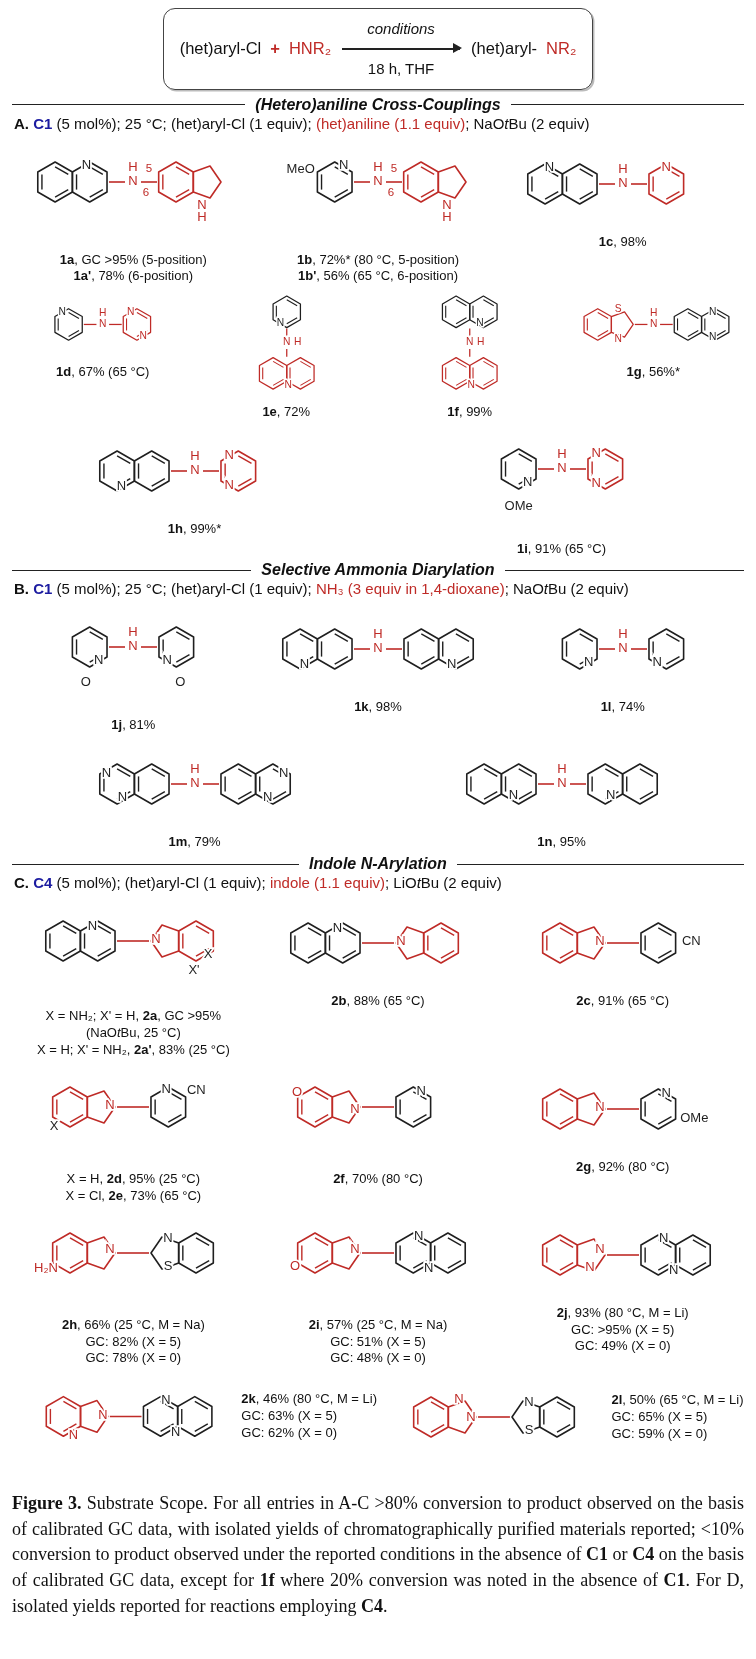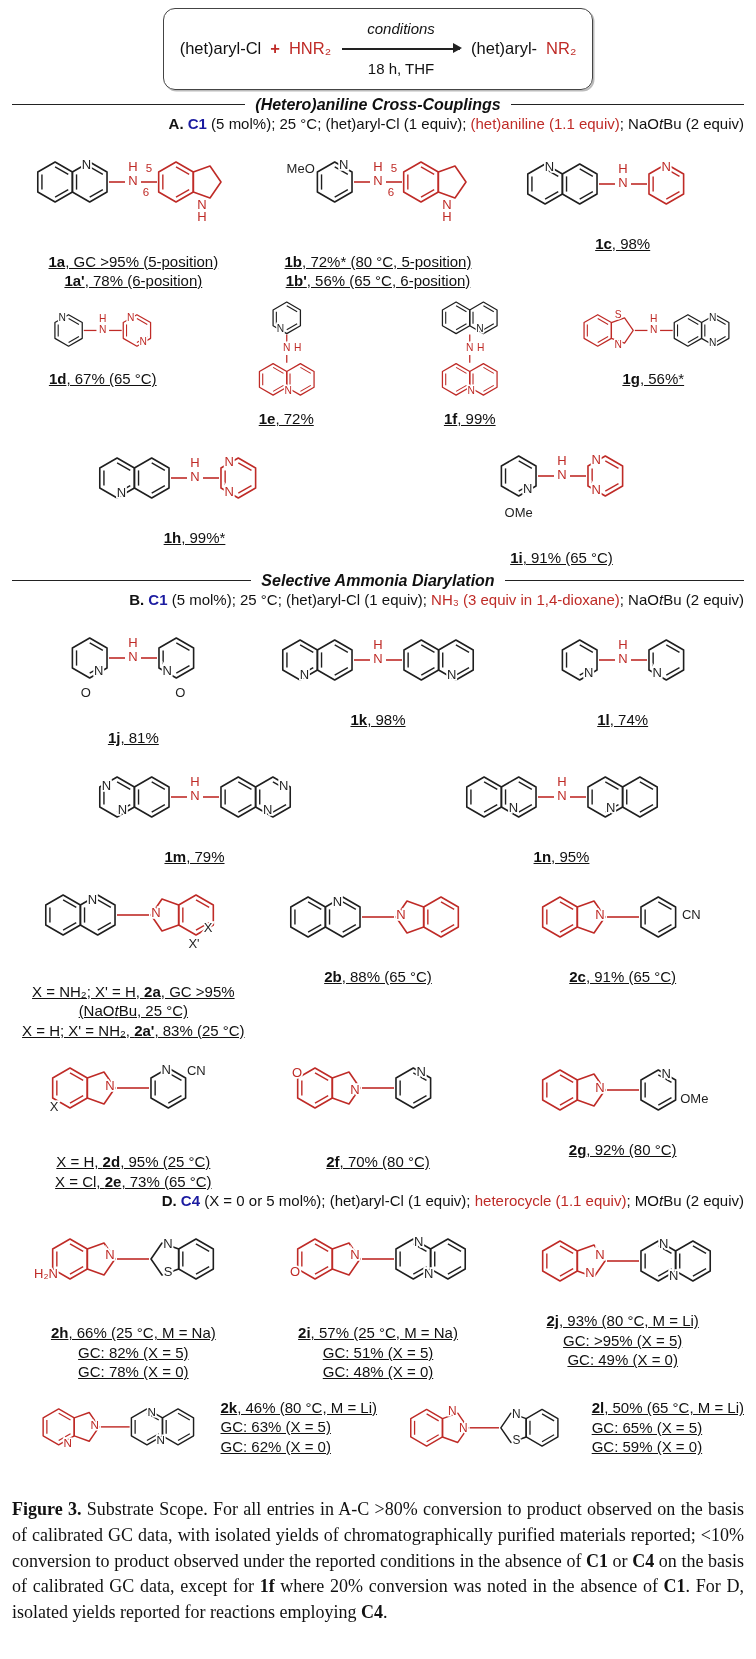--- a/index.html
+++ b/index.html
@@ -16,25 +16,25 @@
   .arrow{display:inline-flex;flex-direction:column;align-items:center;line-height:1.05;margin:0 2px;gap:8px;}
   .arrow-top{font-style:italic;font-size:15px;}
   .arrow-bottom{font-size:15px;}
   .arrow-line{position:relative;width:118px;height:2px;background:#222;margin:3px 0;}
   .arrow-line:after{content:"";position:absolute;right:-2px;top:-4.5px;border-left:9px solid #222;
     border-top:5.5px solid transparent;border-bottom:5.5px solid transparent;}
   
   .sec-head{display:flex;align-items:center;gap:10px;margin:4px 0 1px 0;justify-content:flex-end;}
   .sec-head .rule{flex:1;border-top:1.6px solid #222;}
   .sec-title{font-weight:bold;font-style:italic;font-size:16px;white-space:nowrap;}
-  .conds{font-size:15px;margin:1px 0 2px 2px;text-align:right;}
+  .conds{font-size:15px;margin:1px 0 2px 2px;}
   .row{display:flex;align-items:flex-start;justify-content:space-around;gap:2px;}
   .card{flex:1;display:flex;flex-direction:column;align-items:center;min-width:0;}
   .card svg{max-width:100%;height:auto;display:block;}
-  .card .lbl{font-size:15px;line-height:1.3;text-align:center;white-space:nowrap;text-decoration:underline;}
+  .card .lbl{font-size:13px;line-height:1.3;text-align:center;white-space:nowrap;}
   .card.side{flex-direction:row;align-items:center;justify-content:center;gap:2px;}
   .card.side .lbls{text-align:left;}
   .card.side .lbl{text-align:left;}
   .note{align-self:flex-end;flex:1.15;text-align:center;font-size:15px;padding-bottom:10px;white-space:nowrap;}
   
   .caption{margin-top:24px;font-family:"Liberation Serif",serif;font-size:18px;line-height:1.42;
     text-align:justify;}
 </style>
 </head>
 <body>
@@ -445,20 +445,26 @@
               <text x="115" y="50" fill="#bf2b27" font-size="13" font-family="&quot;Liberation Sans&quot;,sans-serif" text-anchor="middle" dominant-baseline="middle" stroke="#fff" stroke-width="3.5" paint-order="stroke">N</text>
               <text x="115" y="36" fill="#bf2b27" font-size="13" font-family="&quot;Liberation Sans&quot;,sans-serif" text-anchor="middle" dominant-baseline="middle" stroke="#fff" stroke-width="3.5" paint-order="stroke">H</text>
             </svg>
             <div class="lbls">
               <div class="lbl"><span class="bold">1n</span><span>, 95%</span></div>
             </div>
           </div>
         </div>
       </div>
       <div class="section">
+        <div class="sec-head">
+          <div class="rule"></div>
+          <div class="sec-title">Indole N-Arylation</div>
+          <div class="rule"></div>
+        </div>
+        <div class="conds"><span class="bold">C. </span><span class="blue">C4</span><span> (5 mol%); (het)aryl-Cl (1 equiv); </span><span class="red">indole (1.1 equiv)</span><span>; LiO</span><span class="italic">t</span><span>Bu (2 equiv)</span></div>
         <div class="row">
           <div class="card">
             <svg viewBox="0 0 230 115" width="230" height="115">
               <polygon points="45.099999999999994,28 62.419999999999995,38 62.419999999999995,58 45.099999999999994,68 27.779999999999994,58 27.779999999999994,38" fill="none" stroke="#1f1f1f" stroke-width="1.6" stroke-linejoin="round"></polygon>
               <line x1="45.099999999999994" y1="32.8" x2="58.2632" y2="40.4" stroke="#1f1f1f" stroke-width="1.4"></line>
               <line x1="58.2632" y1="55.6" x2="45.099999999999994" y2="63.2" stroke="#1f1f1f" stroke-width="1.4"></line>
               <line x1="31.936799999999995" y1="55.6" x2="31.936799999999995" y2="40.4" stroke="#1f1f1f" stroke-width="1.4"></line>
               <polygon points="79.7,28 97.02000000000001,38 97.02000000000001,58 79.7,68 62.38,58 62.38,38" fill="none" stroke="#1f1f1f" stroke-width="1.6" stroke-linejoin="round"></polygon>
               <line x1="79.7" y1="32.8" x2="92.8632" y2="40.4" stroke="#1f1f1f" stroke-width="1.4"></line>
               <line x1="92.8632" y1="55.6" x2="79.7" y2="63.2" stroke="#1f1f1f" stroke-width="1.4"></line>
@@ -582,21 +588,20 @@
               <text x="186.3" y="60" fill="#1f1f1f" font-size="13" font-family="&quot;Liberation Sans&quot;,sans-serif" text-anchor="middle" dominant-baseline="middle" stroke="#fff" stroke-width="3.5" paint-order="stroke">OMe</text>
               <line x1="99" y1="50" x2="131" y2="50" stroke="#bf2b27" stroke-width="1.6"></line>
             </svg>
             <div class="lbls">
               <div class="lbl"><span class="bold">2g</span><span>, 92% (80 °C)</span></div>
             </div>
           </div>
         </div>
       </div>
       <div class="section">
-        <div class="conds"><span class="bold">D. </span><span class="blue">C4</span><span> (X = 0 or 5 mol%); (het)aryl-Cl (1 equiv); </span><span class="red">heterocycle (1.1 equiv)</span><span>; MO</span><span class="italic">t</span><span>Bu (2 equiv)</span></div>
         <div class="row">
           <div class="card">
             <svg viewBox="0 0 230 112" width="230" height="112">
               <polygon points="52,28 69.32,38 69.32,58 52,68 34.68,58 34.68,38" fill="none" stroke="#bf2b27" stroke-width="1.6" stroke-linejoin="round"></polygon>
               <line x1="52" y1="32.8" x2="65.16319999999999" y2="40.4" stroke="#bf2b27" stroke-width="1.4"></line>
               <line x1="65.16319999999999" y1="55.6" x2="52" y2="63.2" stroke="#bf2b27" stroke-width="1.4"></line>
               <line x1="38.8368" y1="55.6" x2="38.8368" y2="40.4" stroke="#bf2b27" stroke-width="1.4"></line>
               <polygon points="69.3,38 86,32 97,48 86,64 69.3,58" fill="none" stroke="#bf2b27" stroke-width="1.6" stroke-linejoin="round"></polygon>
               <text x="92" y="45" fill="#bf2b27" font-size="13" font-family="&quot;Liberation Sans&quot;,sans-serif" text-anchor="middle" dominant-baseline="middle" stroke="#fff" stroke-width="3.5" paint-order="stroke">N</text>
               <text x="28" y="64" fill="#bf2b27" font-size="13" font-family="&quot;Liberation Sans&quot;,sans-serif" text-anchor="middle" dominant-baseline="middle" stroke="#fff" stroke-width="3.5" paint-order="stroke">H₂N</text>

